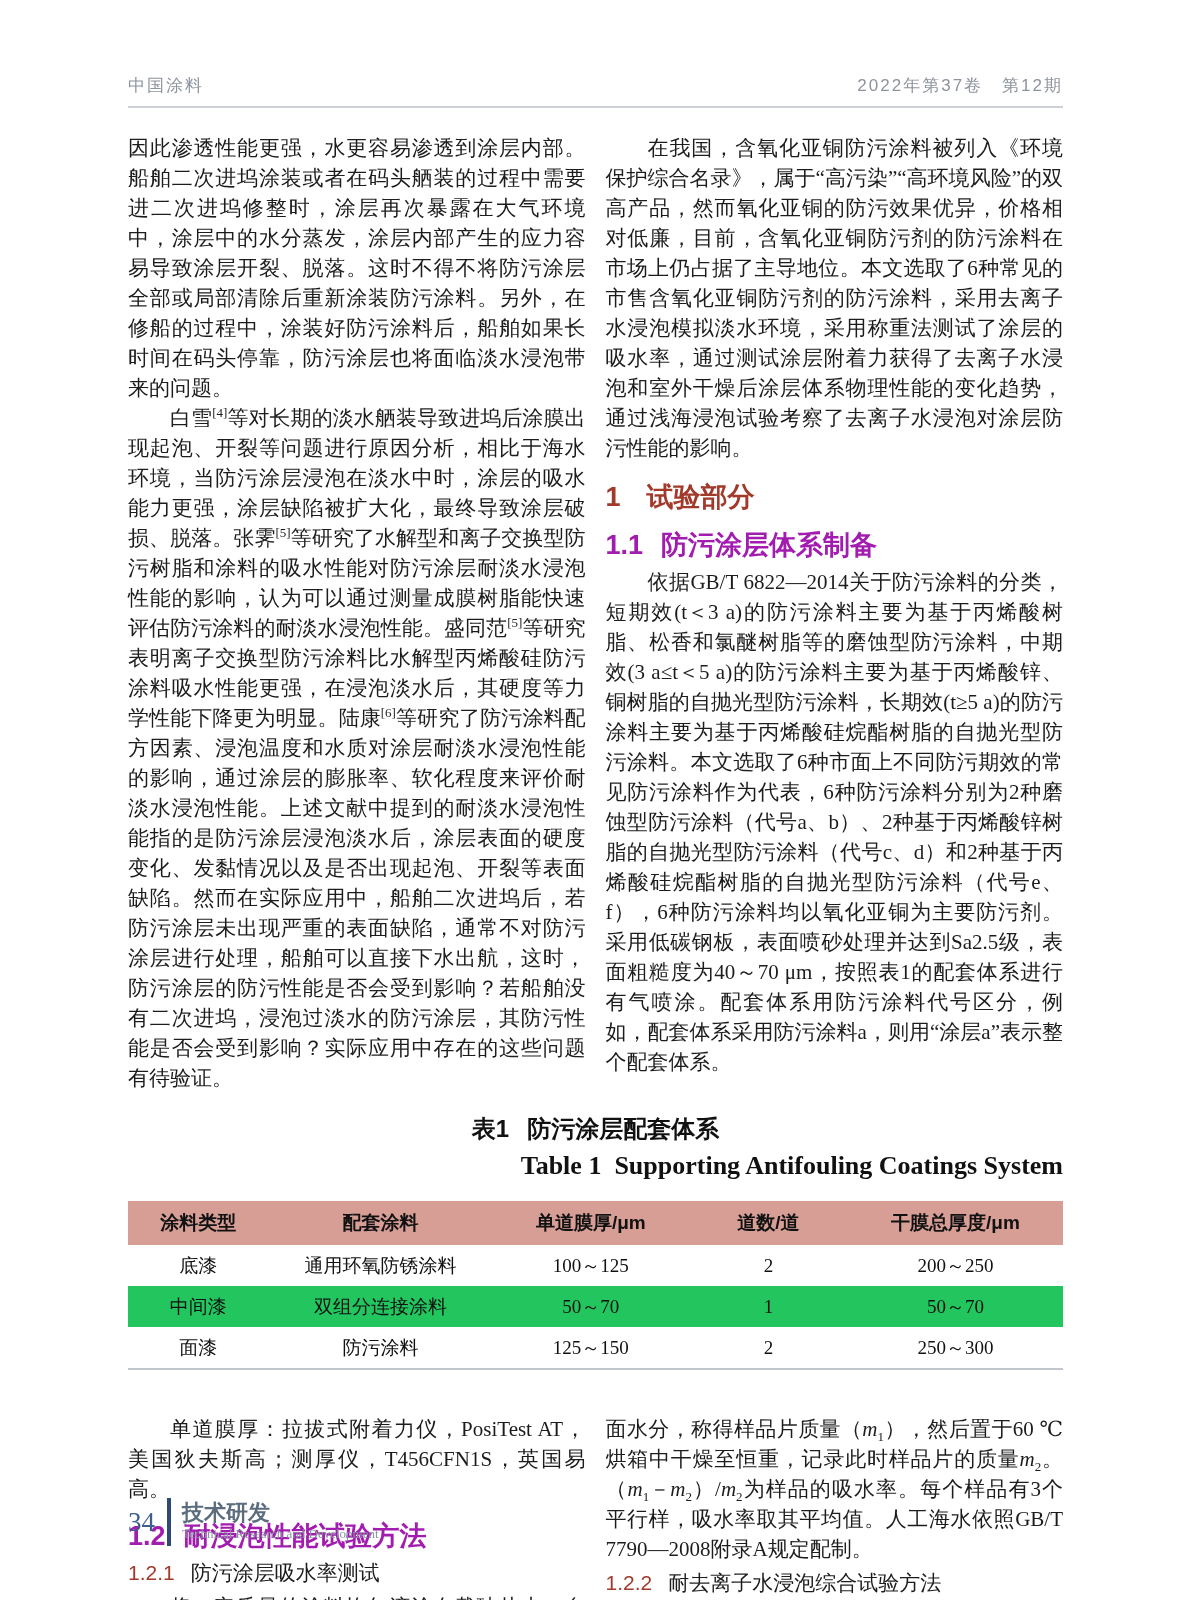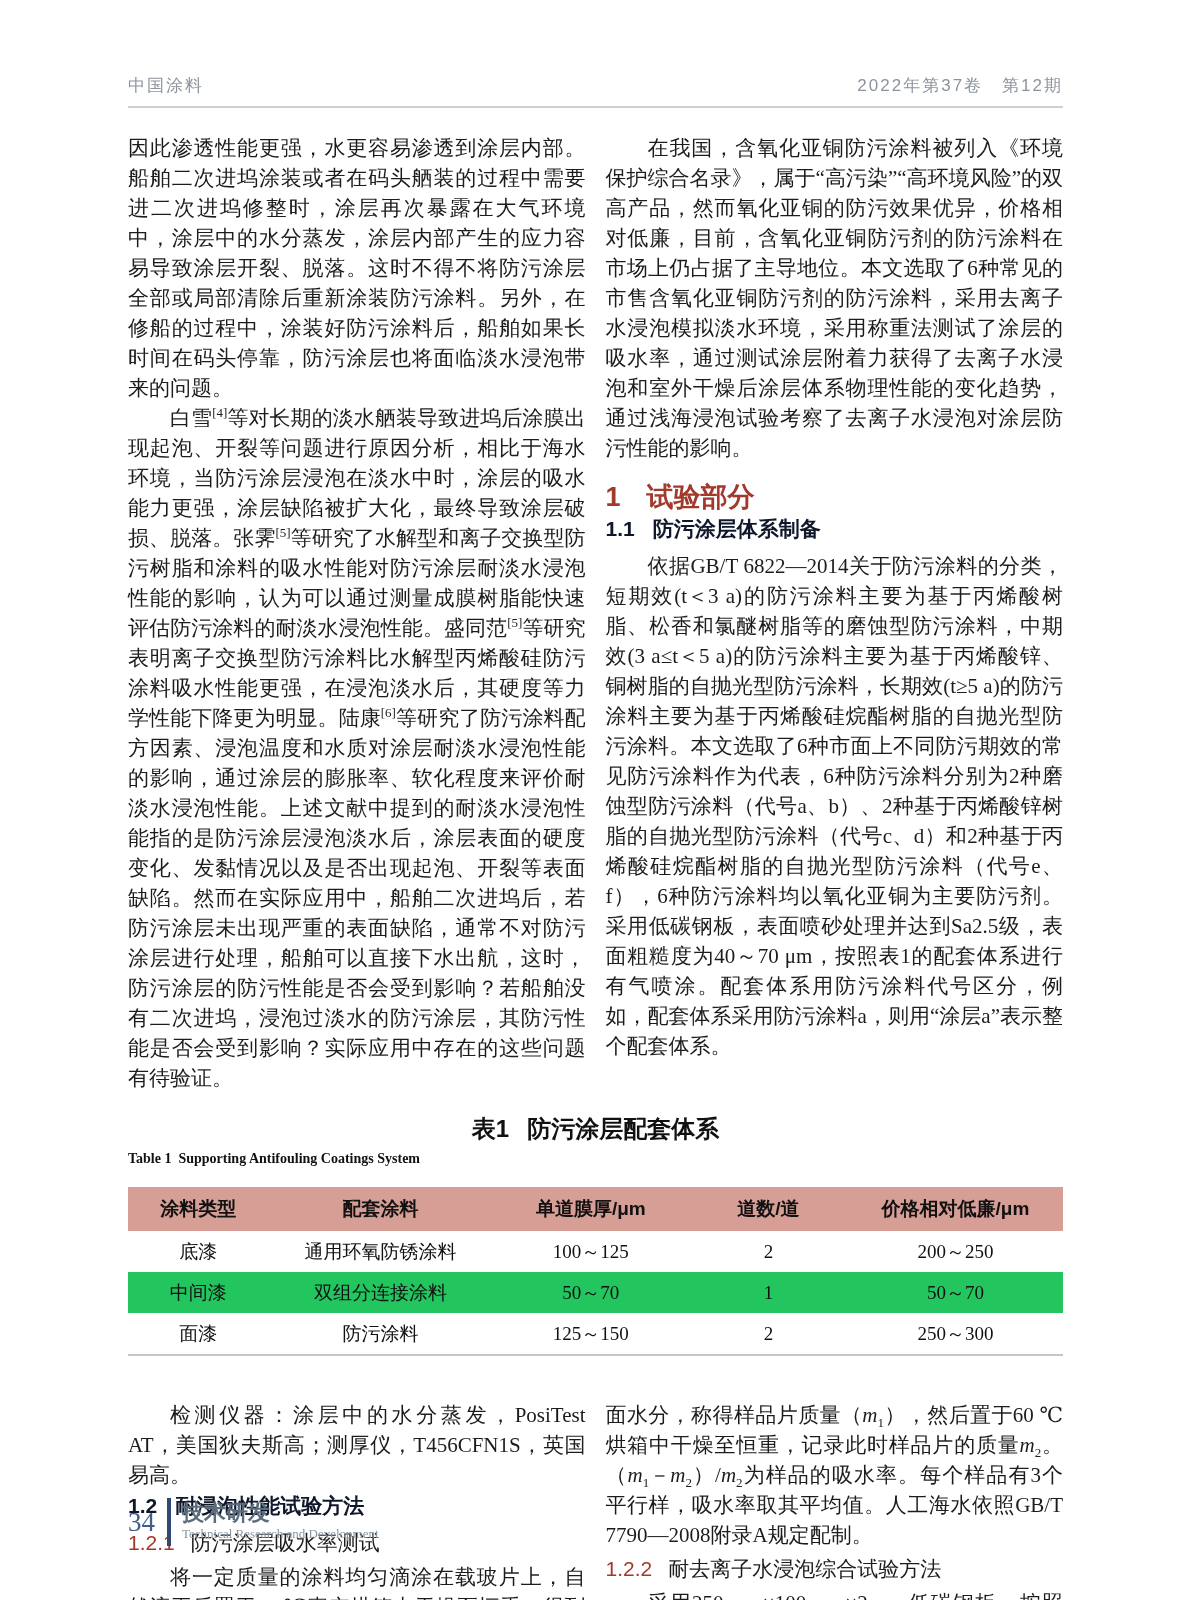--- a/index.html
+++ b/index.html
@@ -30,39 +30,39 @@
   sub { font-size:0.62em; line-height:0; }
 
   .sec1 {
     font-family:"Liberation Sans","DejaVu Sans",sans-serif;
     font-weight:bold; color:#a23a2c; font-size:27px;
     margin:18px 0 0 0; line-height:32px;
   }
   .sec1 .num { margin-right:26px; }
   .sec2 {
     font-family:"Liberation Sans","DejaVu Sans",sans-serif;
-    font-weight:bold; color:#0f172a; font-size:21px;
-    margin:2px 0 8px 0; line-height:28px;
+    font-weight:bold; color:#a21caf; font-size:27px;
+    margin:18px 0 8px 0; line-height:28px;
   }
   .sec2 .num { margin-right:18px; }
   .sec3 { font-size:21px; margin:4px 0 4px 0; line-height:30px; }
   .sec3 .num {
     font-family:"Liberation Sans","DejaVu Sans",sans-serif;
     color:#a23a2c; margin-right:16px;
   }
 
   
   .tablewrap { margin-top:20px; }
   .tbl-cap-cn {
     text-align:center; font-family:"Liberation Sans","DejaVu Sans",sans-serif;
     font-weight:bold; font-size:24px; color:#111;
   }
   .tbl-cap-cn .gap { display:inline-block; width:18px; }
   .tbl-cap-en {
-    text-align:left; font-weight:bold; font-size:14px; margin-top:6px; color:#111;
+    text-align:right; font-weight:bold; font-size:26px; margin-top:6px; color:#111;
   }
   table.ctab { width:100%; border-collapse:collapse; margin-top:20px; font-size:19px;
     border-bottom:2px solid #c2c7cd; }
   table.ctab th {
     background:#d79e96; font-family:"Liberation Sans","DejaVu Sans",sans-serif;
     font-weight:bold; height:42px; text-align:center; font-size:19px; color:#111;
   }
   table.ctab td { height:39px; text-align:center; color:#111; }
   table.ctab tr.alt { background:#22c55e; }
 
@@ -119,21 +119,21 @@
           <col style="width:21%">
           <col style="width:17%">
           <col style="width:23%">
       </colgroup>
       <thead>
         <tr>
           <th>涂料类型</th>
           <th>配套涂料</th>
           <th>单道膜厚/μm</th>
           <th>道数/道</th>
-          <th>价格相对低廉/μm</th>
+          <th>干膜总厚度/μm</th>
         </tr>
       </thead>
       <tbody>
         <tr>
           <td>底漆</td>
           <td>通用环氧防锈涂料</td>
           <td>100～125</td>
           <td>2</td>
           <td>200～250</td>
         </tr>
@@ -150,21 +150,21 @@
           <td>125～150</td>
           <td>2</td>
           <td>250～300</td>
         </tr>
       </tbody>
     </table>
   </div>
 
   <div class="cols2">
     <div class="col">
-      <p class="para indent">检测仪器：涂层中的水分蒸发，PosiTest AT，美国狄夫斯高；测厚仪，T456CFN1S，英国易高。</p>
+      <p class="para indent">单道膜厚：拉拔式附着力仪，PosiTest AT，美国狄夫斯高；测厚仪，T456CFN1S，英国易高。</p>
       <div class="sec2">
         <span class="num">1.2</span><span>耐浸泡性能试验方法</span>
       </div>
       <div class="sec3">
         <span class="num">1.2.1</span><span>防污涂层吸水率测试</span>
       </div>
       <p class="para indent">将一定质量的涂料均匀滴涂在载玻片上，自然流平后置于40 ℃真空烘箱中干燥至恒重，得到涂有涂膜的样品片，然后将样品片浸泡到在去离子水（DIW）和人工海水中（ASW）[室内温度为（25±2） ℃]。定期取出样品片，用去离子水冲洗表面，再用滤纸吸干表</p>
     </div>
 
     <div class="col">

